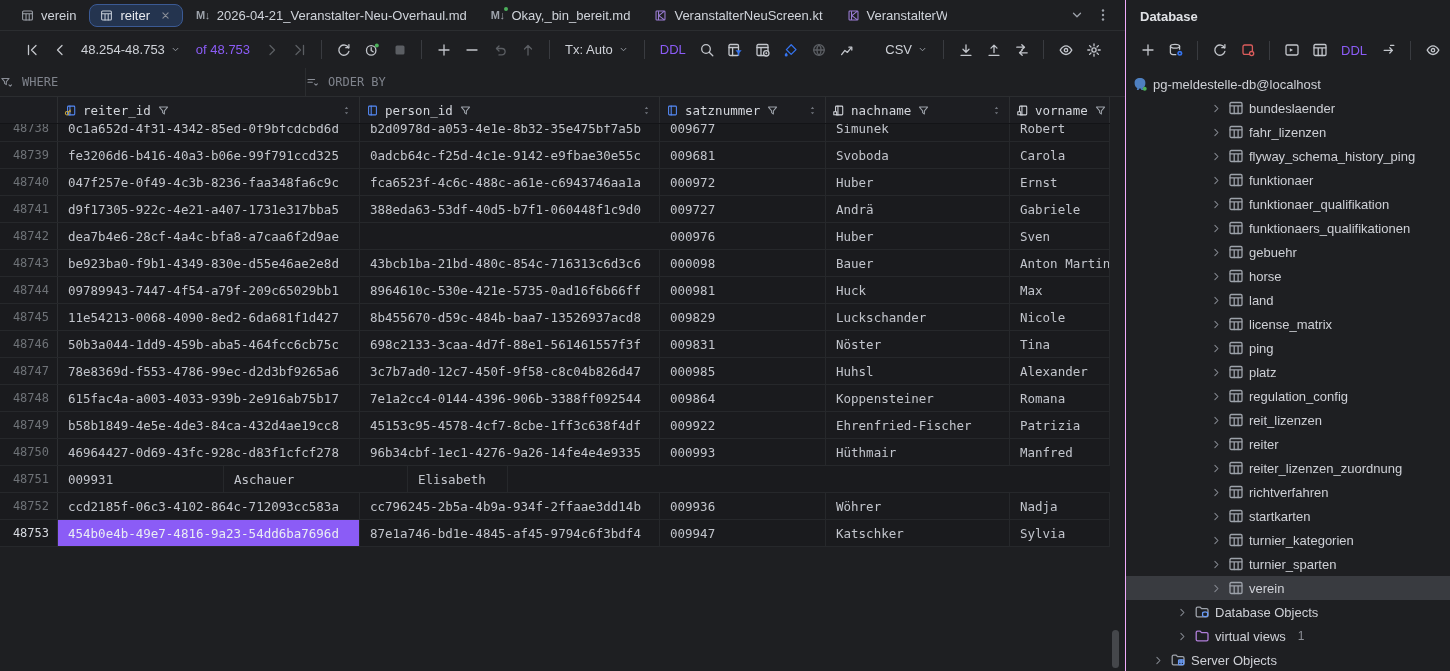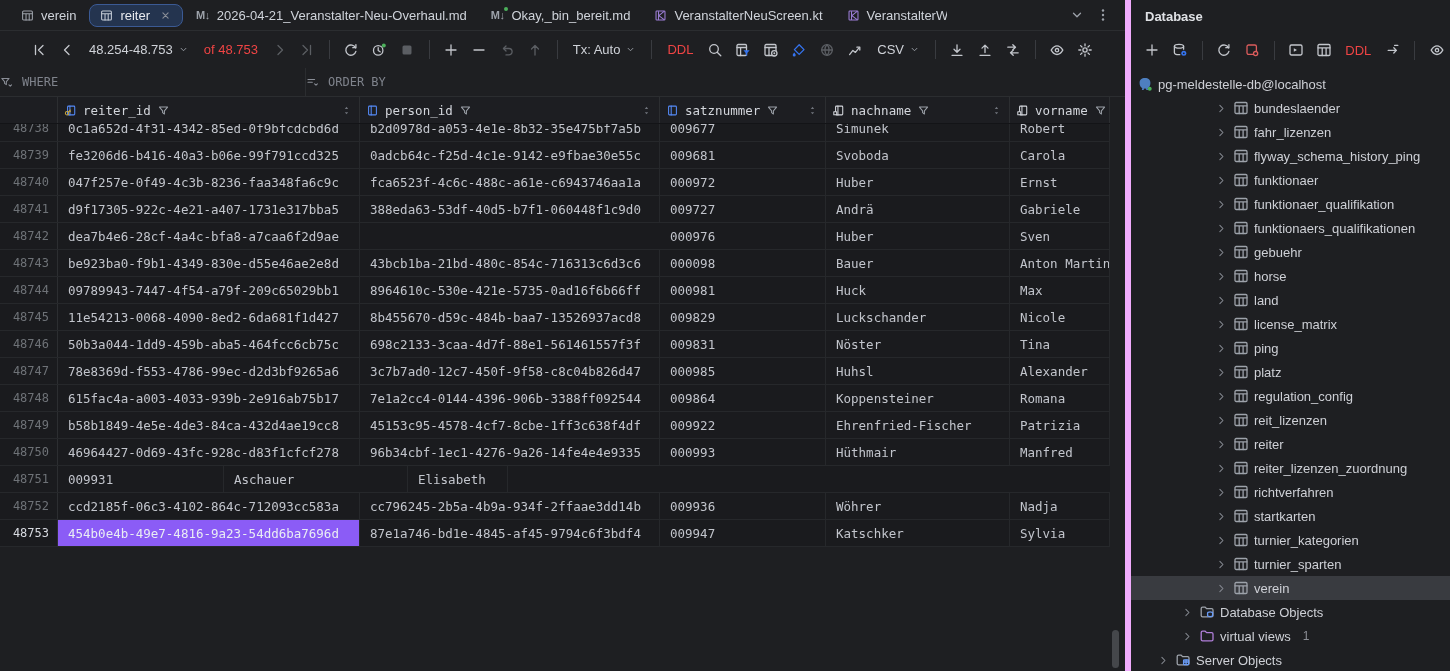--- a/index.html
+++ b/index.html
@@ -20,24 +20,24 @@
   .tab{display:flex;align-items:center;gap:7px;padding:3px 10px;border-radius:8px;color:#cfd3da;border:1px solid transparent;white-space:nowrap;}
   .tab .tico{color:#9da2aa;}
   .tab.active{background:#24344f;border:1px solid #3b5a94;color:#e8eaee;}
   .tab.active .tico{color:#c4cbd6;}
   .tab .closex{color:#8b8f98;margin-left:2px;}
   .tab.trunc{max-width:112px;overflow:hidden;}
   .mdg{font:bold 11px "Liberation Sans",sans-serif;color:#9aa0ac;letter-spacing:-0.5px;position:relative;}
   .mdg.run::after{content:'';position:absolute;top:-2px;right:-4px;width:4px;height:4px;border-radius:50%;background:#4cb05b;}
   .tab-overflow{margin-left:auto;display:flex;align-items:center;gap:10px;padding-right:14px;color:#9da2aa;}
 
-  .toolbar{height:37px;display:flex;align-items:center;padding:0 26px;gap:1px;}
+  .toolbar{height:37px;display:flex;align-items:center;padding:0 18px;gap:1px;}
   .tbtn{display:flex;align-items:center;justify-content:center;width:27px;height:26px;border-radius:4px;color:#c3c6cc;background:none;border:none;}
   .tbtn.dis{color:#5b5e63;}
-  .tlabel{color:#ef4444;padding:0 7px;font-size:13px;white-space:nowrap;}
+  .tlabel{color:#8b5cf6;padding:0 7px;font-size:13px;white-space:nowrap;}
   .tdrop{display:flex;align-items:center;gap:5px;padding:0 7px;color:#cfd2d8;white-space:nowrap;}
   .tdrop .icw{color:#9da2aa;}
   .tdiv{width:1px;height:19px;background:#393b40;margin:0 7px;flex:none;}
   .tspacer{flex:1;}
 
   .filterbar{height:29px;display:flex;border-bottom:1px solid #2b2d30;font-family:"DejaVu Sans Mono",monospace;font-size:12px;color:#7f838c;}
   .fsection{display:flex;align-items:center;gap:9px;}
   .fwhere{width:306px;border-right:1px solid #2b2d30;}
   .forder{flex:1;}
   .fsection .icw{color:#8a8e97;}
@@ -52,21 +52,21 @@
   .grows{overflow:hidden;background:#1a1b1e;height:423px;}
   .gr{display:flex;height:27px;border-bottom:1px solid #26282b;}
   .gr:first-child{margin-top:-9px;}
   .gnum{width:58px;display:flex;align-items:center;justify-content:flex-end;padding-right:8px;color:#6e7277;font:12px "DejaVu Sans Mono",monospace;border-right:1px solid #2c2e31;flex:none;}
   .gr.cur .gnum{color:#d7dae0;}
   .gc{display:flex;align-items:center;padding:0 10px;font:12.5px "DejaVu Sans Mono",monospace;color:#c2c5cc;white-space:nowrap;overflow:hidden;border-right:1px solid #26282b;flex:none;}
   .gc.sel{background:#8b5cf6;color:#e9edf4;}
   .vscroll{position:absolute;left:1112px;top:630px;width:7px;height:38px;background:#5a5d63;border-radius:4px;opacity:.65;}
 
   
-  .dbpanel{position:absolute;left:1125px;top:0;width:325px;height:671px;background:#1e1f22;border-left:6px solid #f0abfc;}
+  .dbpanel{position:absolute;left:1125px;top:0;width:325px;height:671px;background:#1e1f22;border-left:1px solid #f0abfc;}
   .dbhead{height:32px;display:flex;align-items:center;padding-left:14px;font-weight:bold;font-size:13px;color:#dfe1e5;}
   .dbtoolbar{height:36px;display:flex;align-items:center;padding-left:8px;gap:1px;}
   .dbtree{position:absolute;top:72px;left:0;right:0;bottom:0;overflow:hidden;font-size:13px;}
   .tn{display:flex;align-items:center;height:24px;gap:5px;color:#ced0d6;white-space:nowrap;}
   .tn.sel{background:#393b40;}
   .tn .cv{color:#868a92;}
   .tn .nico{color:#9da2aa;}
   .tn .cnt{color:#8c8f96;margin-left:7px;font-size:12px;}
 </style>
 </head>

